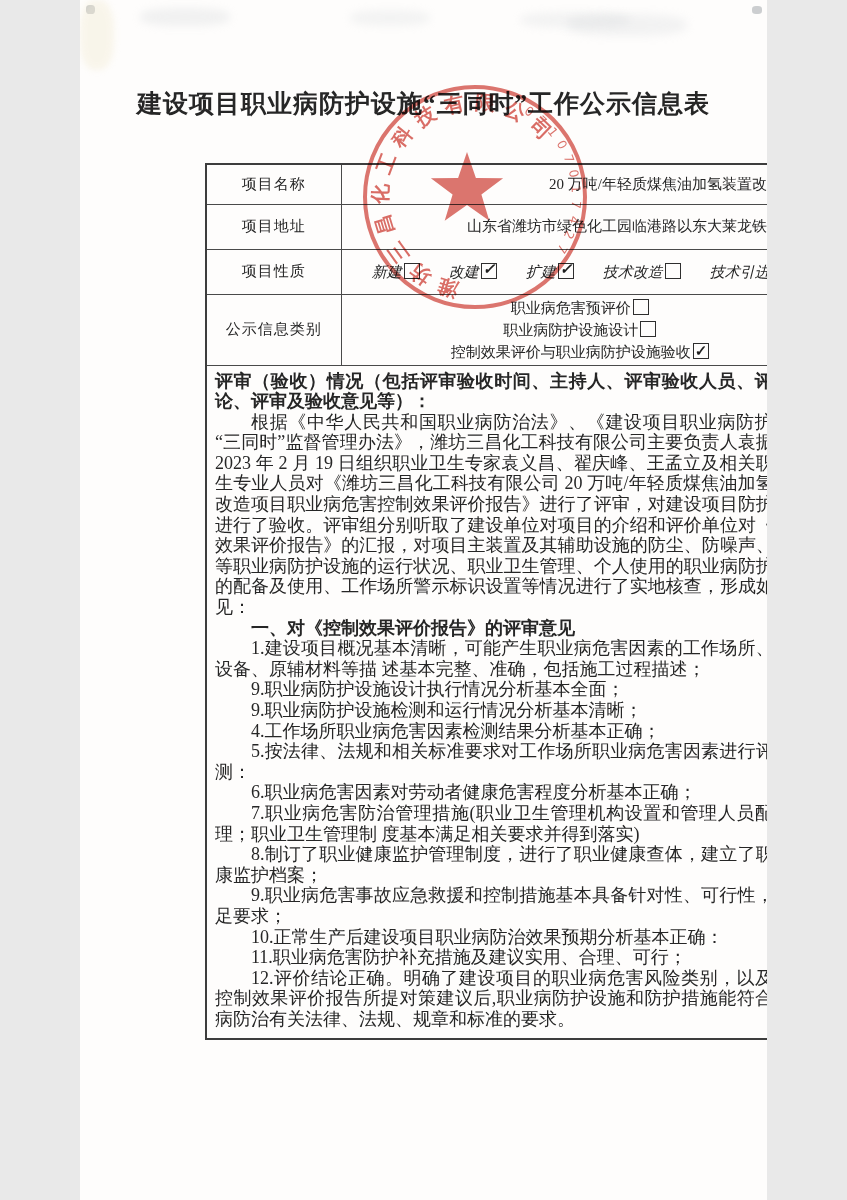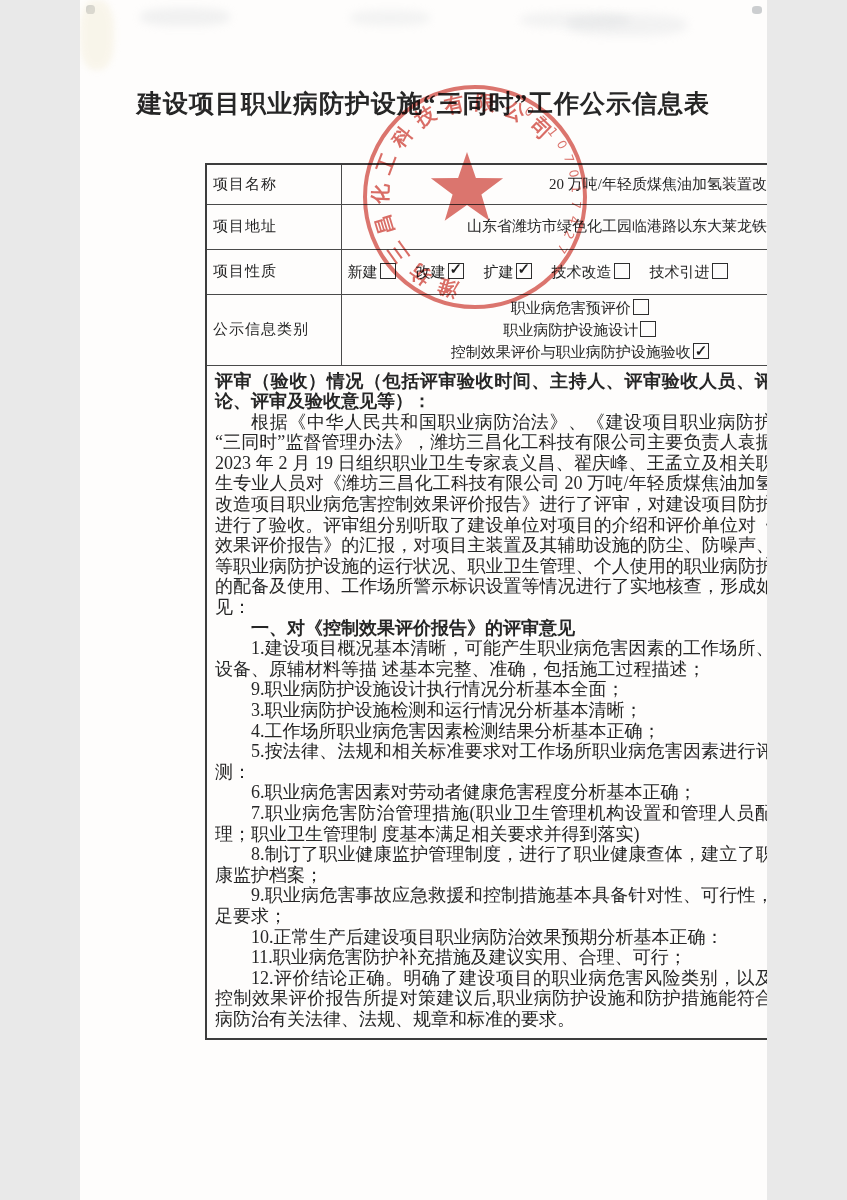--- a/index.html
+++ b/index.html
@@ -28,25 +28,25 @@
     position:absolute;top:163px;left:125px;width:613px;
     border-collapse:collapse;table-layout:fixed;
     font-size:15px;
   }
   table.main td{
     border:1px solid #4a4a4a;
     padding:2px 6px;
     vertical-align:middle;
   }
   table.main{border:2px solid #3d3d3d;}
-  td.lbl{text-align:left;letter-spacing:1px;white-space:pre-line;}
+  td.lbl{text-align:center;letter-spacing:1px;white-space:pre-line;}
   td.val-c{text-align:right;}
   td.val-l{text-align:left;padding-left:8px;}
 
-  .opts{display:flex;align-items:center;gap:20px;}
+  .opts{display:flex;justify-content:center;align-items:center;gap:29px;font-style:italic;}
   .opt{white-space:nowrap;}
   .cbx{
     display:inline-block;width:14px;height:14px;
     border:1.5px solid #2e2e2e;position:relative;top:2px;margin-left:2px;
     background:transparent;
   }
   .cbx.checked::after{
     content:"✓";position:absolute;left:1px;top:-4px;
     font-size:15px;font-weight:700;color:#1f1f1f;
   }
@@ -141,21 +141,21 @@
             <p class="para b">评审（验收）情况（包括评审验收时间、主持人、评审验收人员、评价结论、评审及验收意见等）：</p>
 
             <p class="para in">根据《中华人民共和国职业病防治法》、《建设项目职业病防护设施“三同时”监督管理办法》，潍坊三昌化工科技有限公司主要负责人袁振涛于 2023 年 2 月 19 日组织职业卫生专家袁义昌、翟庆峰、王孟立及相关职业卫生专业人员对《潍坊三昌化工科技有限公司 20 万吨/年轻质煤焦油加氢装置改造项目职业病危害控制效果评价报告》进行了评审，对建设项目防护设施进行了验收。评审组分别听取了建设单位对项目的介绍和评价单位对《控制效果评价报告》的汇报，对项目主装置及其辅助设施的防尘、防噪声、防毒等职业病防护设施的运行状况、职业卫生管理、个人使用的职业病防护用品的配备及使用、工作场所警示标识设置等情况进行了实地核查，形成如下意见：</p>
 
             <p class="para in b">一、对《控制效果评价报告》的评审意见</p>
 
             <p class="para in">1.建设项目概况基本清晰，可能产生职业病危害因素的工作场所、工艺设备、原辅材料等描 述基本完整、准确，包括施工过程描述；</p>
 
             <p class="para in">9.职业病防护设施设计执行情况分析基本全面；</p>
 
-            <p class="para in">3.职业病防护设施检测和运行情况分析基本清晰；</p>
+            <p class="para in">9.职业病防护设施检测和运行情况分析基本清晰；</p>
 
             <p class="para in">4.工作场所职业病危害因素检测结果分析基本正确；</p>
 
             <p class="para in">5.按法律、法规和相关标准要求对工作场所职业病危害因素进行评价监测：</p>
 
             <p class="para in">6.职业病危害因素对劳动者健康危害程度分析基本正确；</p>
 
             <p class="para in">7.职业病危害防治管理措施(职业卫生管理机构设置和管理人员配置合理；职业卫生管理制 度基本满足相关要求并得到落实)</p>
 
             <p class="para in">8.制订了职业健康监护管理制度，进行了职业健康查体，建立了职业健康监护档案；</p>

